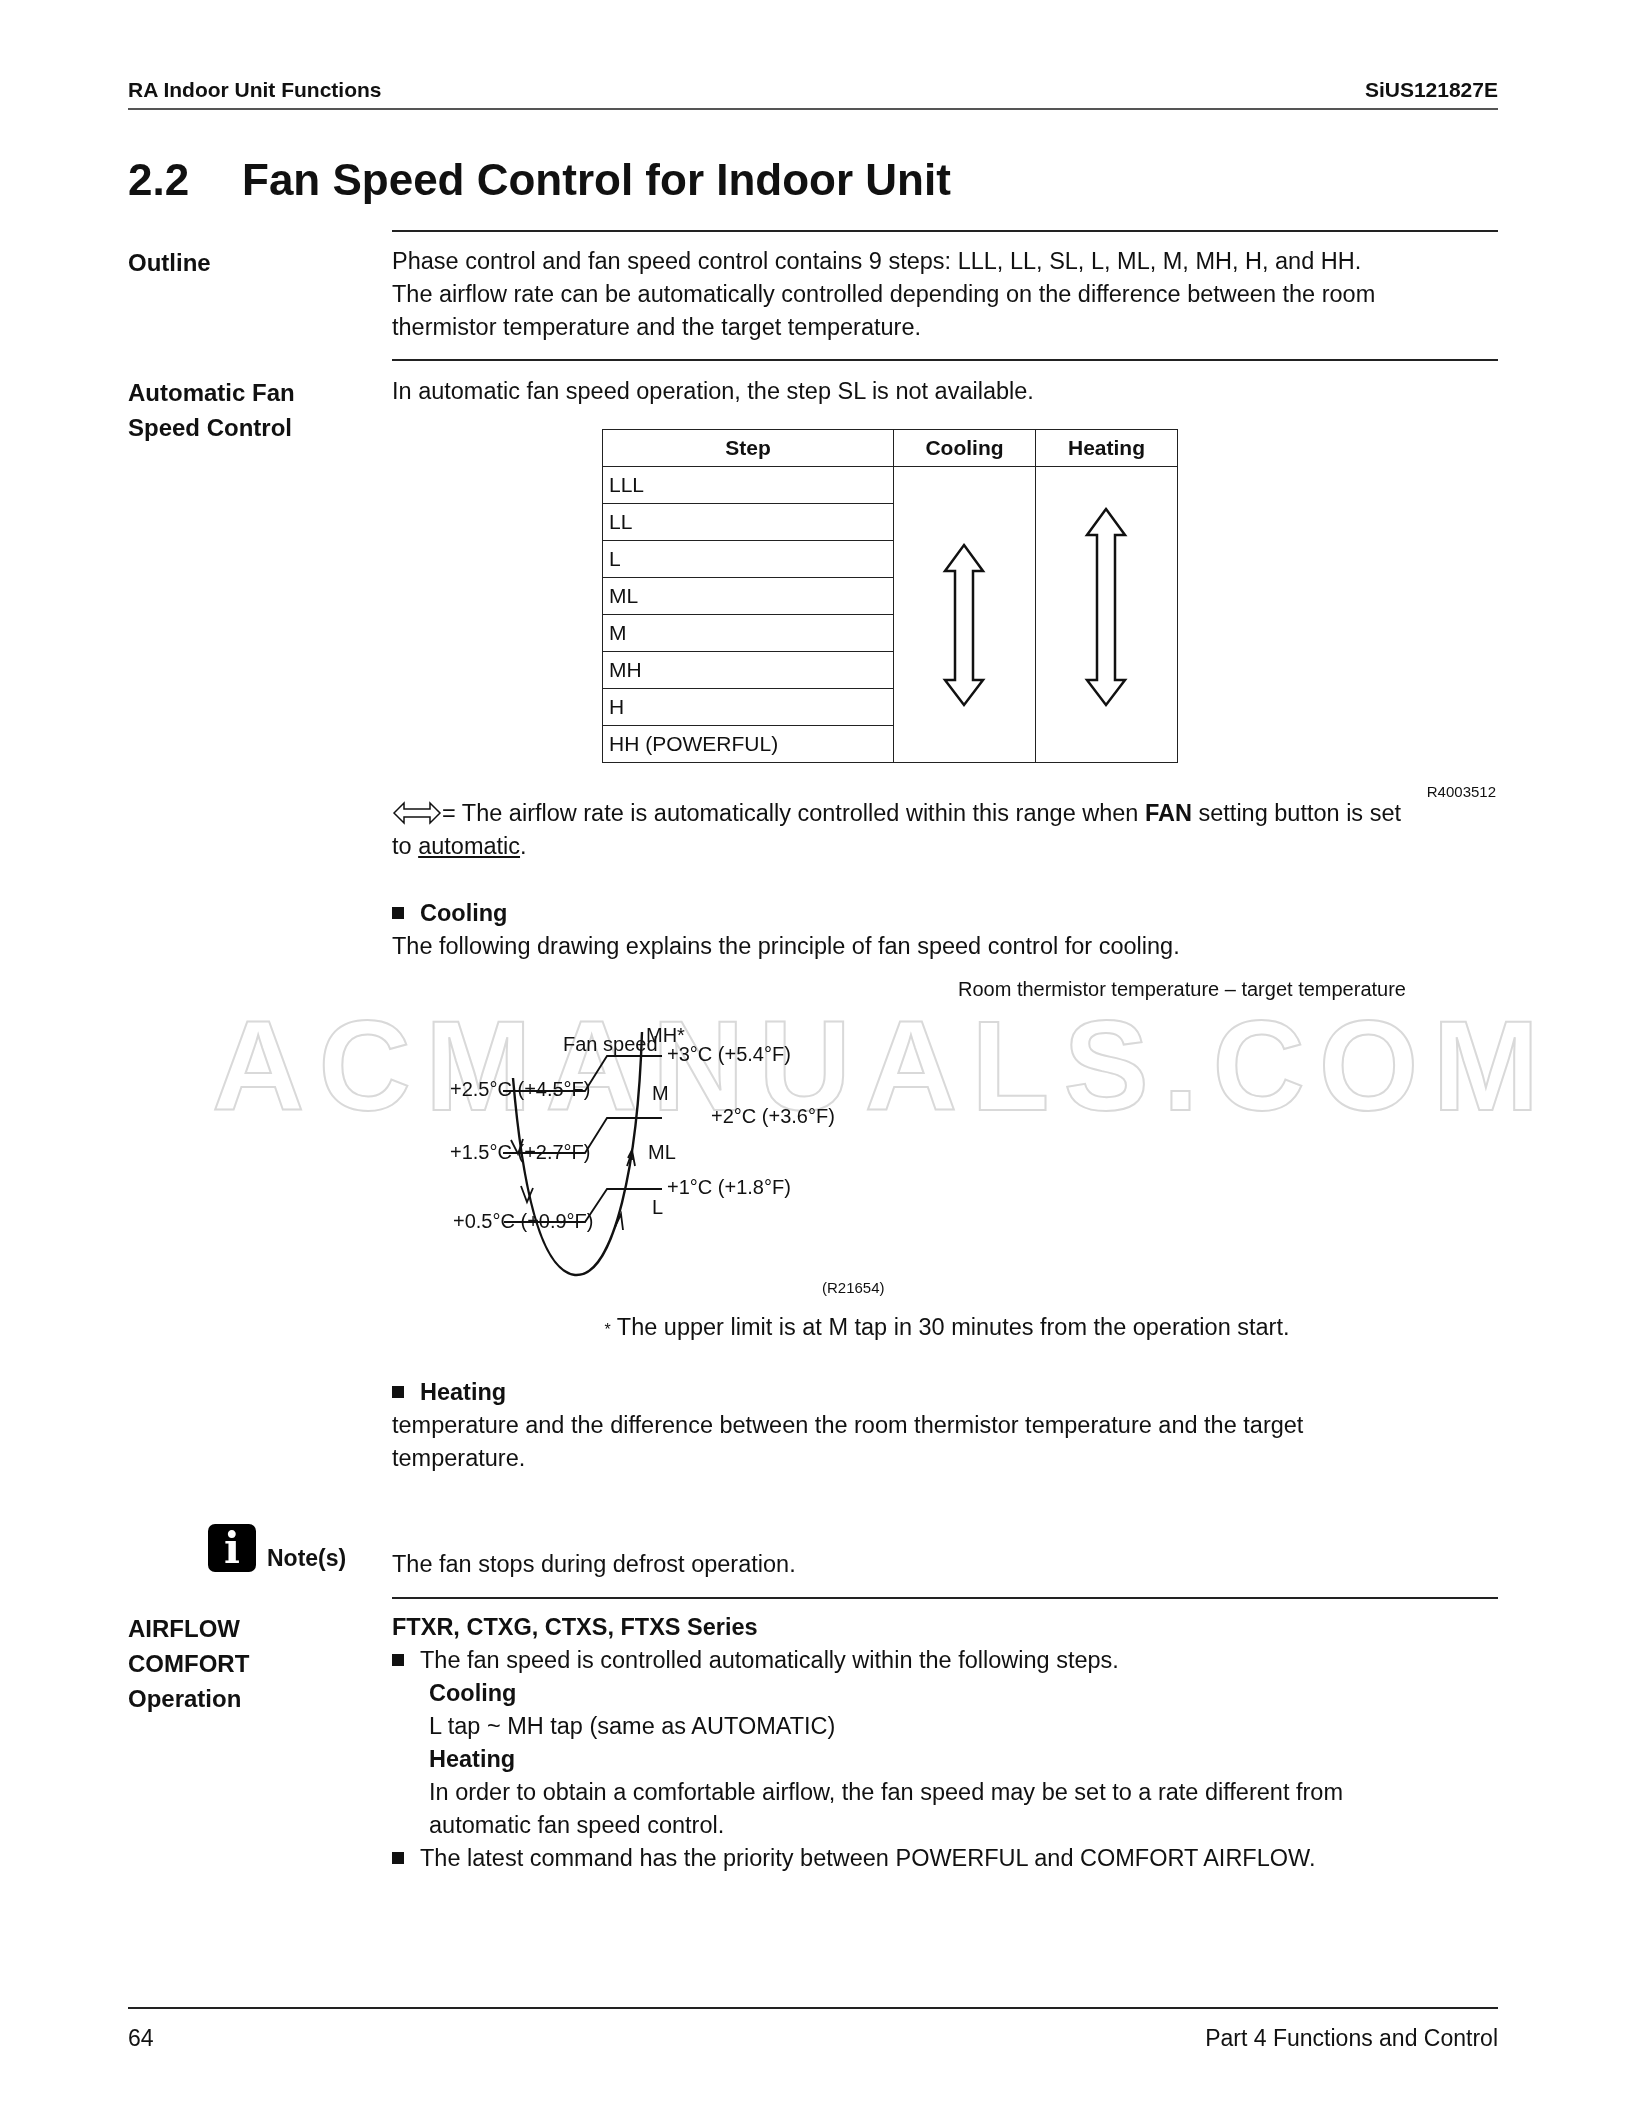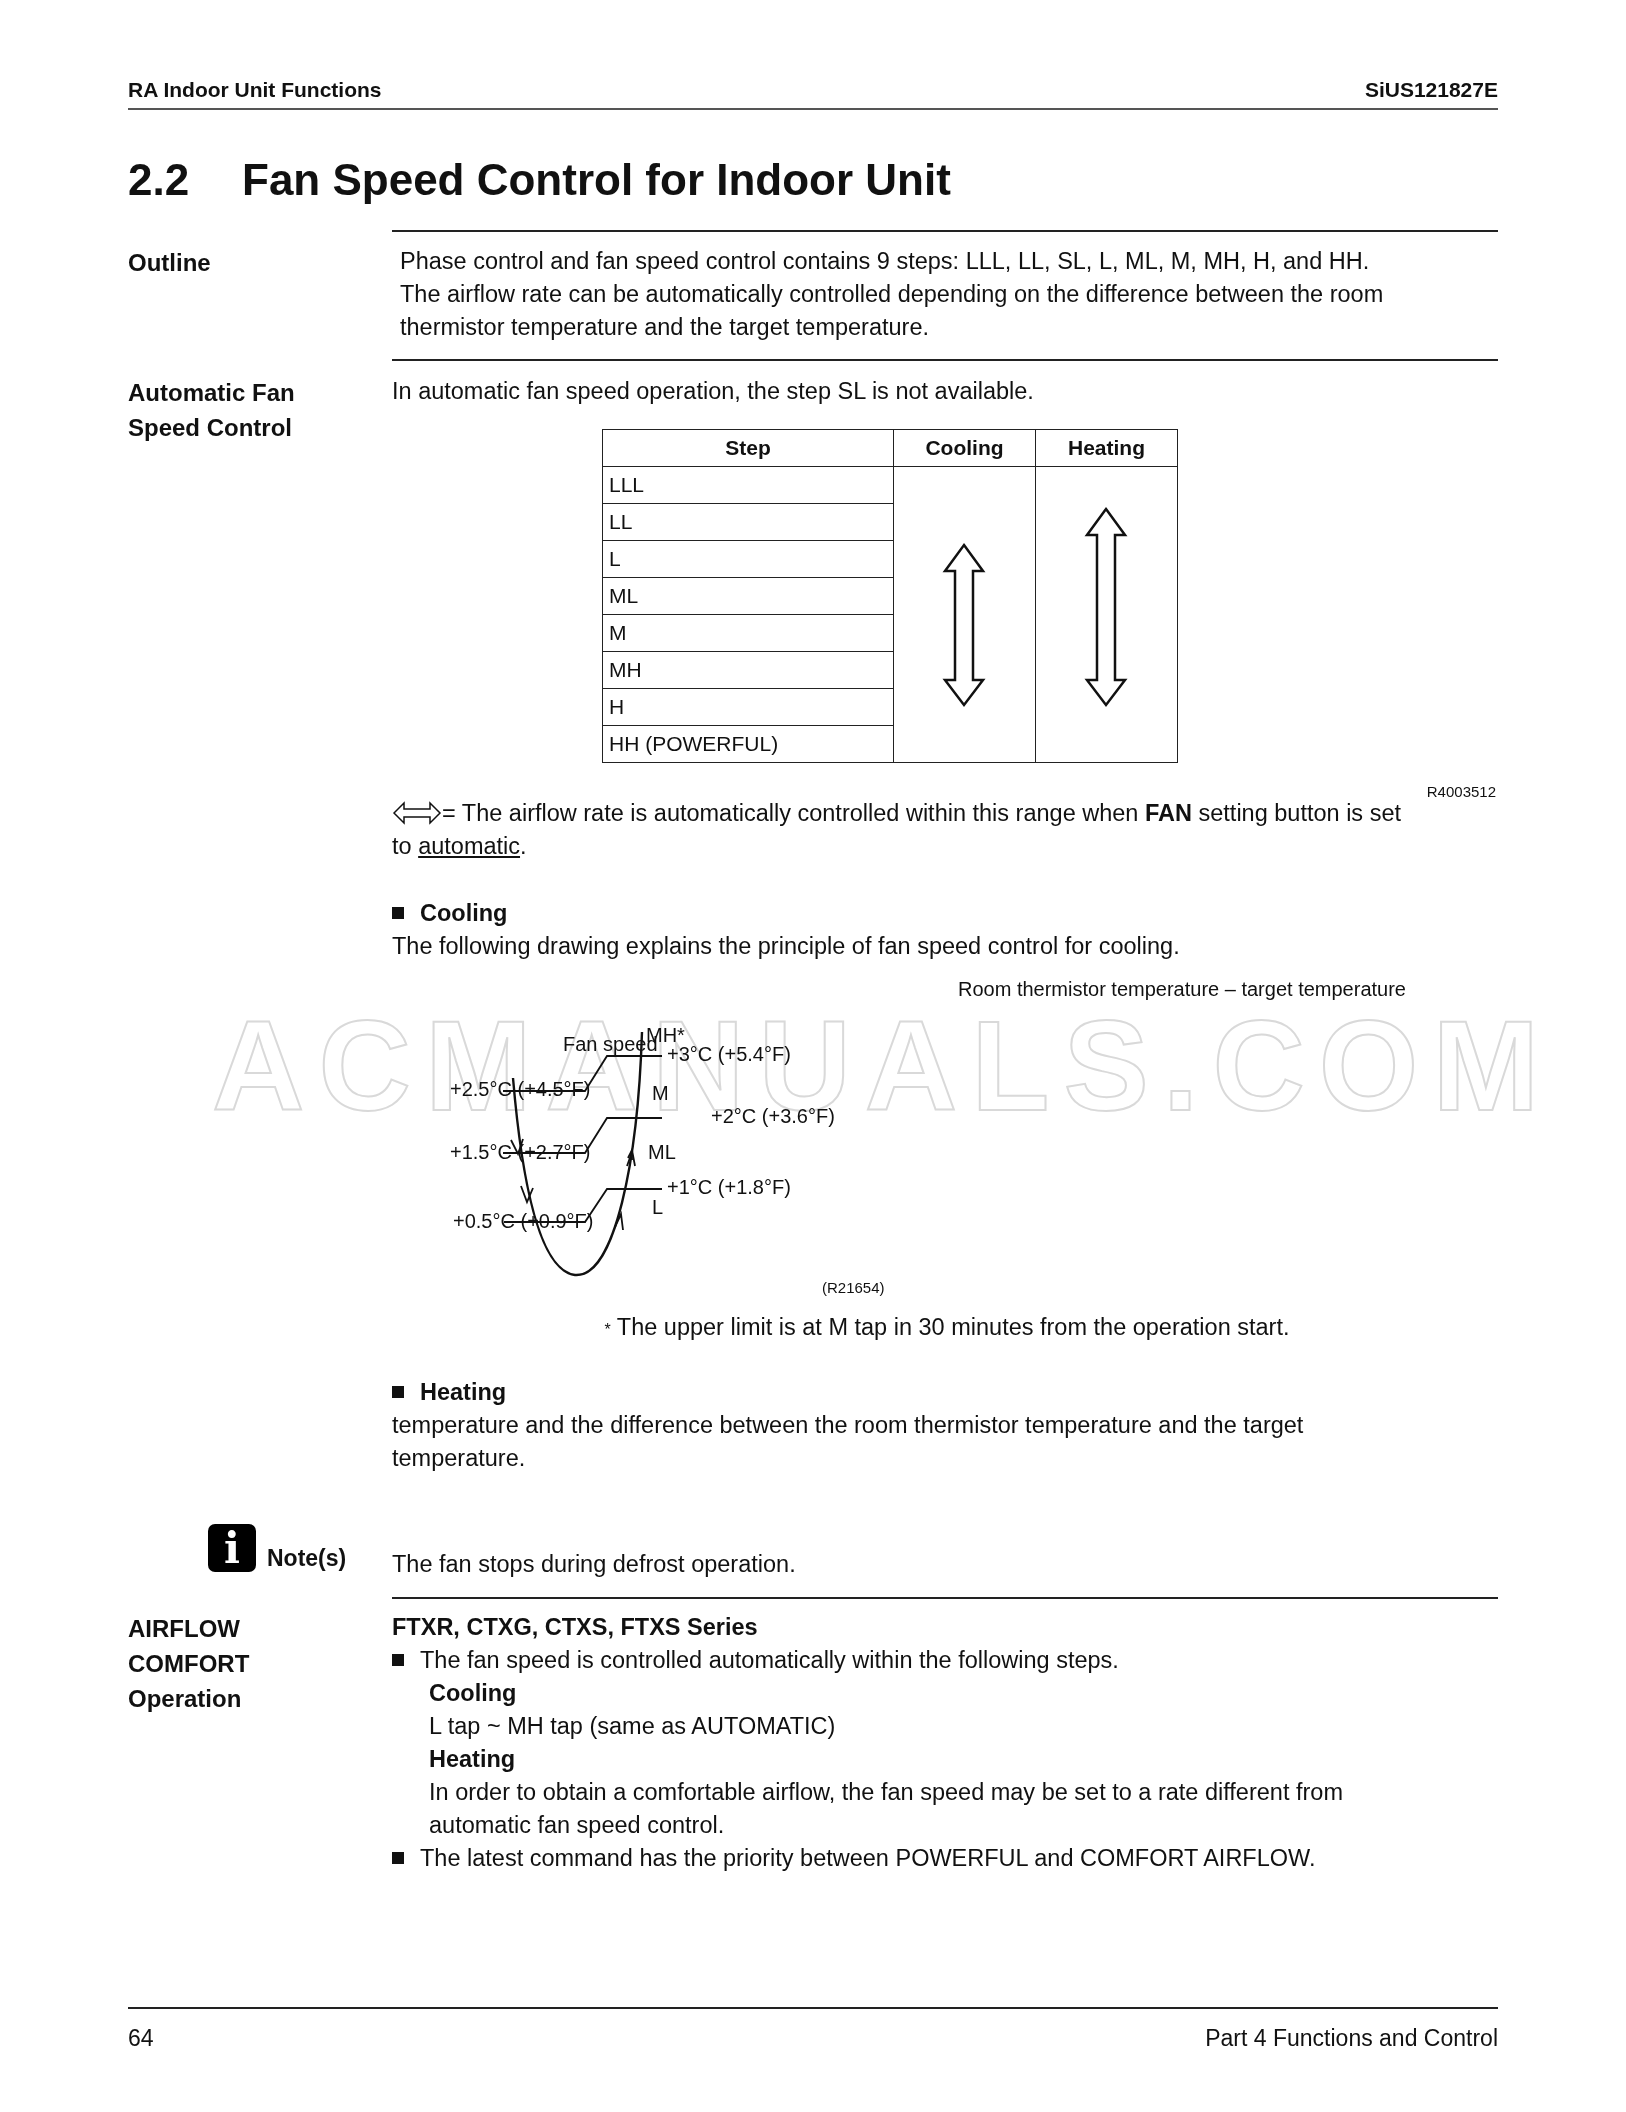--- a/index.html
+++ b/index.html
@@ -35,21 +35,21 @@
 <div class="abs hdr" style="left:128px;">RA Indoor Unit Functions</div>
 <div class="abs hdr" style="right:128px;">SiUS121827E</div>
 <div class="abs hdr-rule"></div>
 
 <div class="abs title">
   <span class="num">2.2</span><span>Fan Speed Control for Indoor Unit</span>
 </div>
 <div class="abs rule" style="top:230px;"></div>
 
 <div class="abs side" style="top:245px;">Outline</div>
-<div class="abs body" style="top:245px;margin-left:8px;">
+<div class="abs body" style="top:245px;">
   <div>Phase control and fan speed control contains 9 steps: LLL, LL, SL, L, ML, M, MH, H, and HH.</div>
   <div>The airflow rate can be automatically controlled depending on the difference between the room</div>
   <div>thermistor temperature and the target temperature.</div>
 </div>
 <div class="abs rule" style="top:359px;"></div>
 
 <div class="abs side" style="top:375px;">
   <div>Automatic Fan</div>
   <div>Speed Control</div>
 </div>

